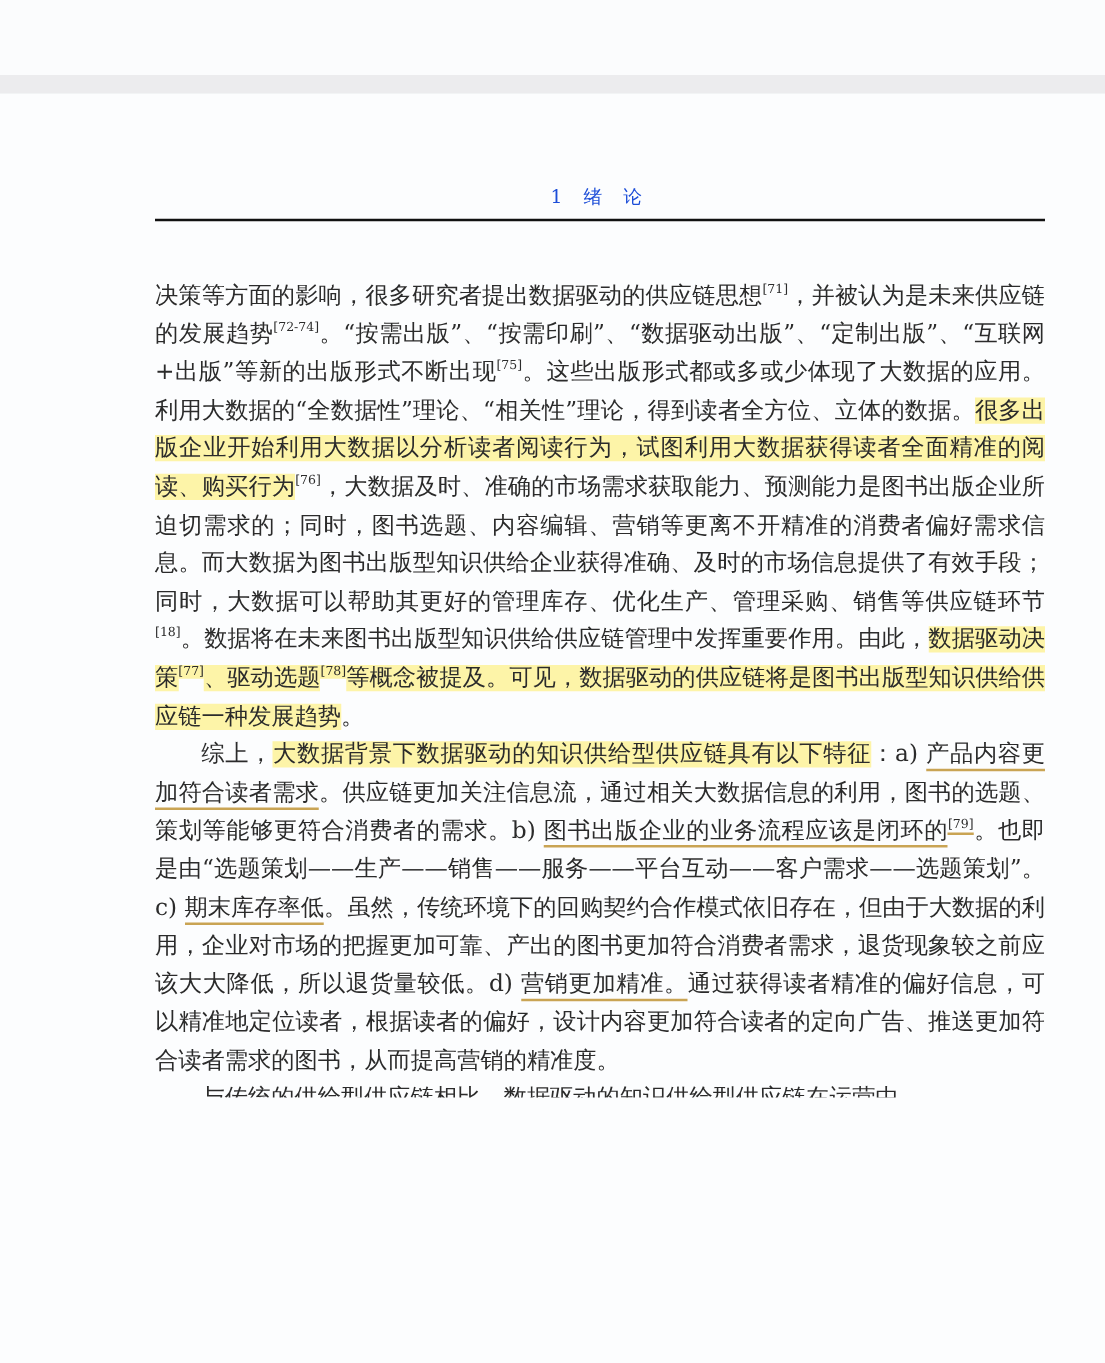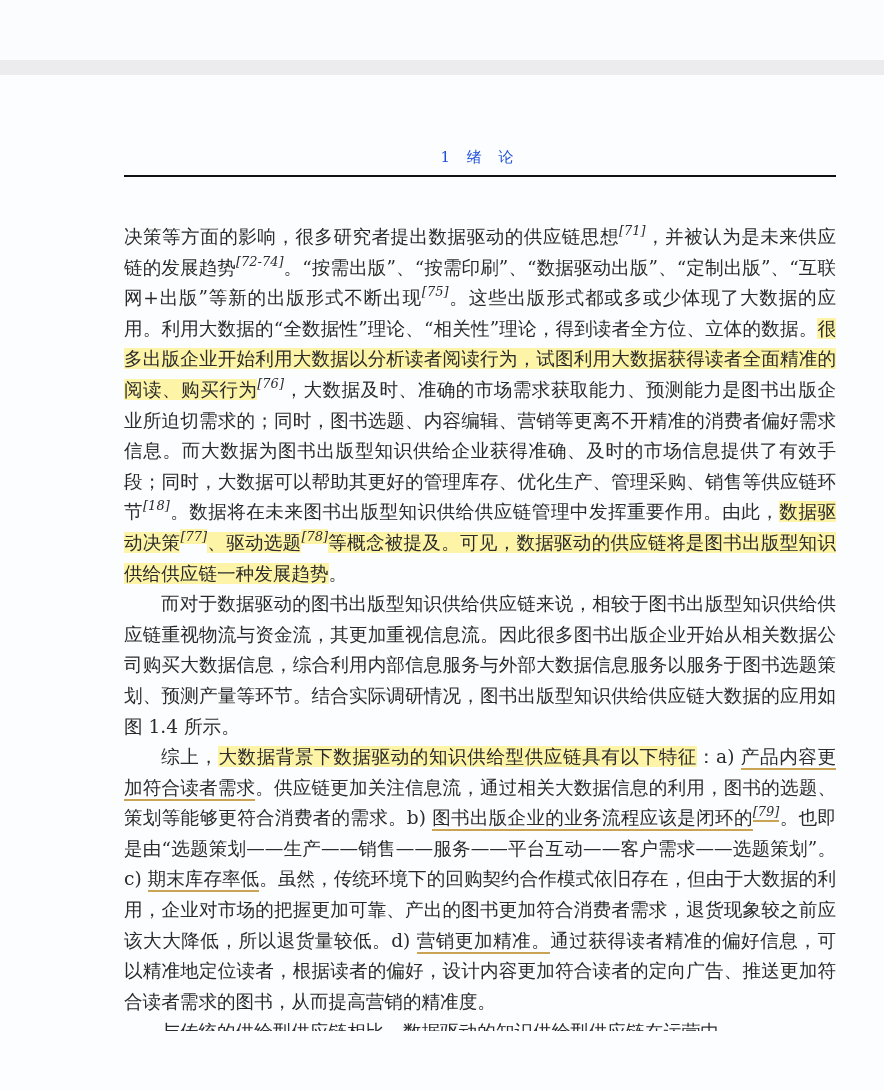--- a/index.html
+++ b/index.html
@@ -72,41 +72,39 @@
     text-indent: 37px;
   }
   .hl {
     background: #fdf4a8;
   }
   .ul {
     border-bottom: 2px solid #c9a454;
     padding-bottom: 1px;
   }
   sup {
-    font-size: 13px;
+    font-size: 10px;
     line-height: 0;
     vertical-align: 8px;
-    font-style: italic;
   }
   .cutoff-line {
     height: 14px;
     overflow: hidden;
   }
 </style>
 </head>
 <body>
 
 <div class="top-area"></div>
 <div class="separator-band"></div>
 
 <div class="page"></div>
 
 <div class="running-header">1 绪 论</div>
 <div class="header-rule"></div>
 
 <div class="body-text">
   <p class="para"><span>决策等方面的影响，很多研究者提出数据驱动的供应链思想</span><sup>[71]</sup><span>，并被认为是未来供应链的发展趋势</span><sup>[72-74]</sup><span>。“按需出版”、“按需印刷”、“数据驱动出版”、“定制出版”、“互联网+出版”等新的出版形式不断出现</span><sup>[75]</sup><span>。这些出版形式都或多或少体现了大数据的应用。利用大数据的“全数据性”理论、“相关性”理论，得到读者全方位、立体的数据。</span><span class="hl">很多出版企业开始利用大数据以分析读者阅读行为，试图利用大数据获得读者全面精准的阅读、购买行为</span><sup>[76]</sup><span>，大数据及时、准确的市场需求获取能力、预测能力是图书出版企业所迫切需求的；同时，图书选题、内容编辑、营销等更离不开精准的消费者偏好需求信息。而大数据为图书出版型知识供给企业获得准确、及时的市场信息提供了有效手段；同时，大数据可以帮助其更好的管理库存、优化生产、管理采购、销售等供应链环节</span><sup>[18]</sup><span>。数据将在未来图书出版型知识供给供应链管理中发挥重要作用。由此，</span><span class="hl">数据驱动决策</span><sup class="hl">[77]</sup><span class="hl">、驱动选题</span><sup class="hl">[78]</sup><span class="hl">等概念被提及。可见，数据驱动的供应链将是图书出版型知识供给供应链一种发展趋势</span><span>。</span></p>
-  <p class="para indent"><span>而对于数据驱动的图书出版型知识供给供应链来说，相较于图书出版型知识供给供应链重视物流与资金流，其更加重视信息流。因此很多图书出版企业开始从相关数据公司购买大数据信息，综合利用内部信息服务与外部大数据信息服务以服务于图书选题策划、预测产量等环节。结合实际调研情况，图书出版型知识供给供应链大数据的应用如图 1.4 所示。</span></p>
   <p class="para indent"><span>综上，</span><span class="hl">大数据背景下数据驱动的知识供给型供应链具有以下特征</span><span>：a) </span><span class="ul">产品内容更加符合读者需求</span><span>。供应链更加关注信息流，通过相关大数据信息的利用，图书的选题、策划等能够更符合消费者的需求。b) </span><span class="ul">图书出版企业的业务流程应该是闭环的</span><sup class="ul">[79]</sup><span>。也即是由“选题策划——生产——销售——服务——平台互动——客户需求——选题策划”。c) </span><span class="ul">期末库存率低</span><span>。虽然，传统环境下的回购契约合作模式依旧存在，但由于大数据的利用，企业对市场的把握更加可靠、产出的图书更加符合消费者需求，退货现象较之前应该大大降低，所以退货量较低。d) </span><span class="ul">营销更加精准。</span><span>通过获得读者精准的偏好信息，可以精准地定位读者，根据读者的偏好，设计内容更加符合读者的定向广告、推送更加符合读者需求的图书，从而提高营销的精准度。</span></p>
   <div class="cutoff-line">
     <span>　　与传统的供给型供应链相比，数据驱动的知识供给型供应链在运营中</span>
   </div>
 </div>
 
 </body></html>

